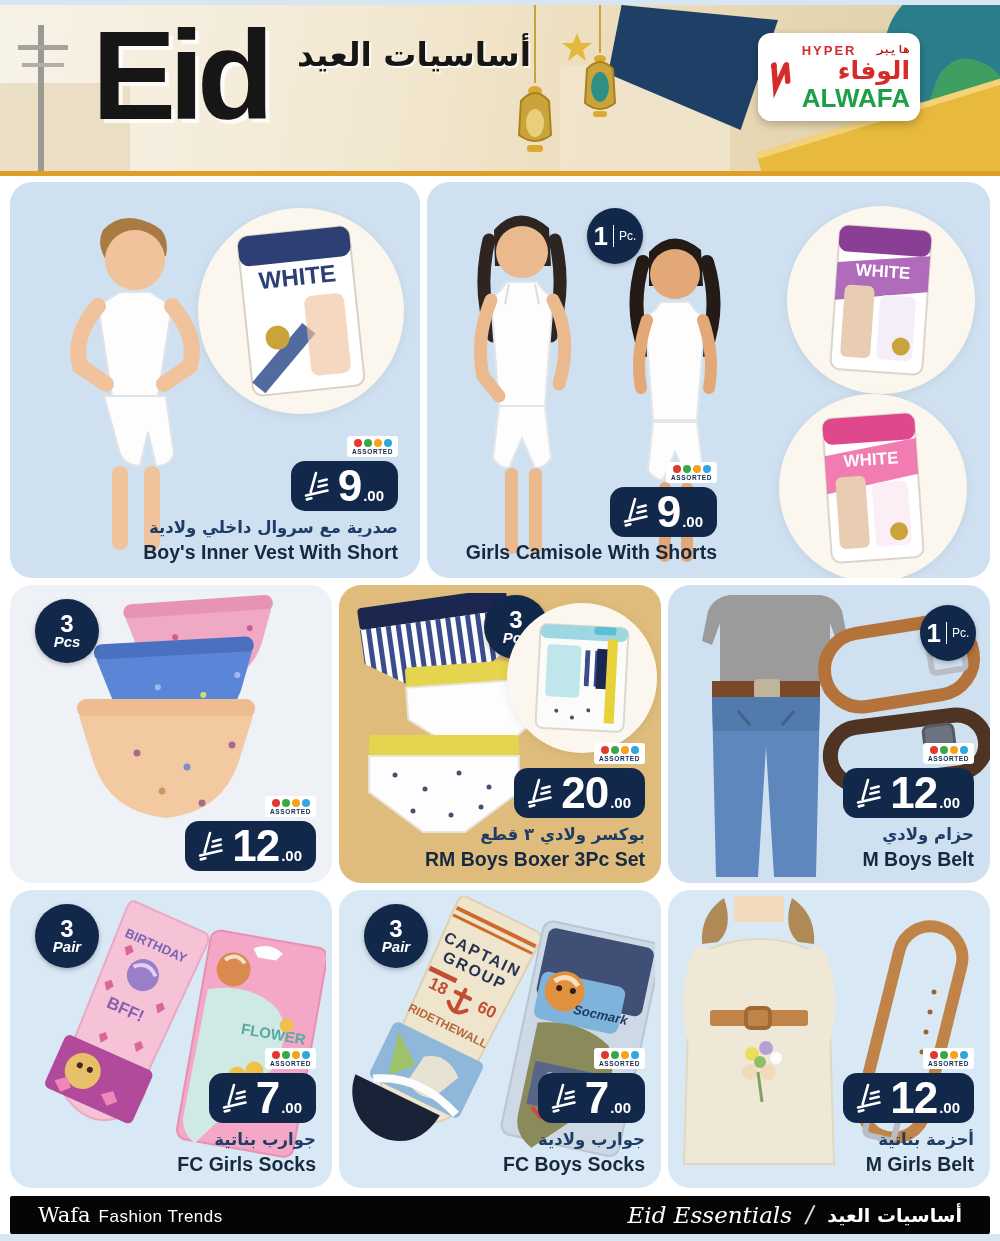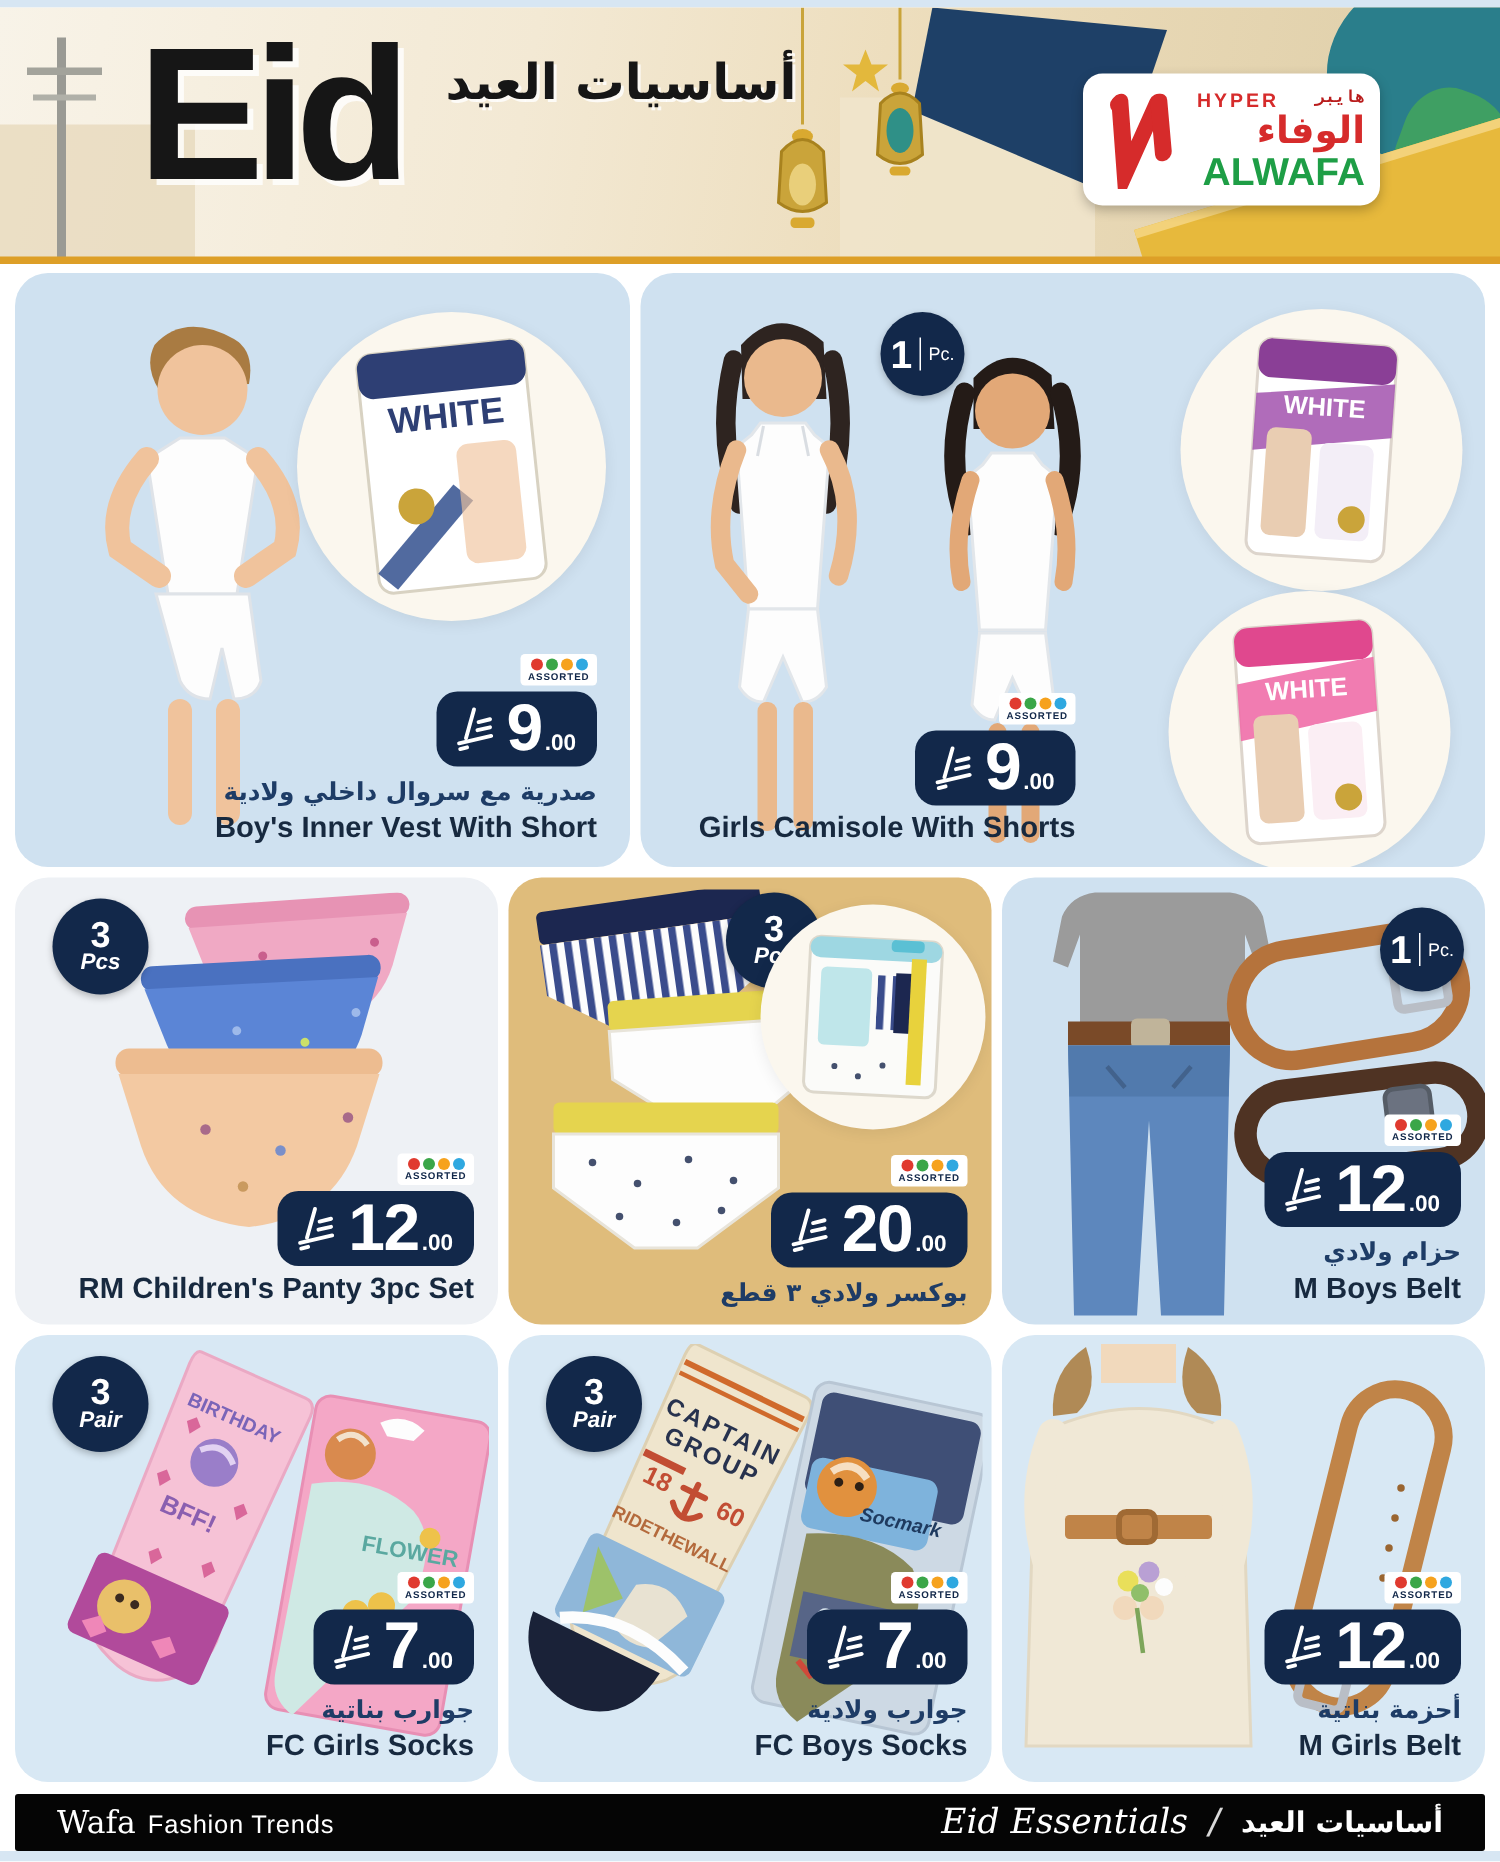--- a/index.html
+++ b/index.html
@@ -29,21 +29,21 @@
   .eid-t1 { font-size:126px; font-weight:900; letter-spacing:-7px; line-height:1;
     text-shadow:4px 4px 0 rgba(255,255,255,.8); }
   .eid-sub { position:absolute; left:205px; top:22px; width:230px; text-align:center; }
   .eid-ar { font-family:"DejaVu Sans", sans-serif; font-size:33px; font-weight:bold; white-space:nowrap;
     text-shadow:2px 2px 0 rgba(255,255,255,.8); }
   .eid-t2 { font-size:45px; font-weight:900; letter-spacing:-2px; line-height:1.05;
     border-bottom:5px solid #141414; padding-bottom:3px; text-shadow:2px 2px 0 rgba(255,255,255,.8); }
 
   .lanterns { position:absolute; left:505px; top:0; }
 
-  .wafa-logo { position:absolute; right:80px; top:44px; width:198px; height:88px; background:#fff;
+  .wafa-logo { position:absolute; right:80px; top:28px; width:162px; height:88px; background:#fff;
     border-radius:13px; box-shadow:0 3px 8px rgba(0,0,0,.25); display:flex; align-items:center; padding:8px 10px 8px 8px; gap:6px; }
   .wafa-texts { flex:1; display:flex; flex-direction:column; align-items:flex-end; line-height:1; }
   .wafa-row1 { width:100%; display:flex; justify-content:space-between; align-items:center; }
   .wafa-hyper { color:#d62b2b; font-size:13px; font-weight:bold; letter-spacing:2px; }
   .wafa-ar-sm { color:#b91c1c; font-size:11px; font-weight:bold; font-family:Liberation Mono, monospace; }
   .wafa-ar-big { color:#d62b2b; font-size:25px; font-weight:bold; font-family:"DejaVu Sans", sans-serif; margin-top:1px; }
   .wafa-name { color:#1e9e46; font-size:26px; font-weight:900; letter-spacing:0; margin-top:2px; }
 
   
   .grid { padding:6px 10px 0; display:flex; flex-direction:column; gap:7px; }
@@ -344,21 +344,20 @@
               <path d="M17 2 L10 27"></path>
                 <path d="M21 13 L31 10.5"></path>
                 <path d="M20 20 L31 17.5"></path>
                 <path d="M4 31.5 L32 25"></path>
                 <path d="M5 36.5 L11 35"></path>
             </g>
           </svg>
           <span class="p-int">12</span>
           <span class="p-dec">.00</span>
         </div>
-        <div class="name-en">RM Children's Panty 3pc Set</div>
       </div>
     </section>
 
     <section class="card bg-tan">
       <svg class="photo" style="left:8px;top:8px" width="220" height="260" viewBox="0 0 220 260">
         <defs>
           <pattern id="navyStripe" width="10" height="10" patternUnits="userSpaceOnUse">
             <rect width="10" height="10" fill="#fdfdfd"></rect>
               <rect width="5" height="10" fill="#3a4c8c"></rect>
           </pattern>
@@ -422,20 +421,21 @@
                 <path d="M21 13 L31 10.5"></path>
                 <path d="M20 20 L31 17.5"></path>
                 <path d="M4 31.5 L32 25"></path>
                 <path d="M5 36.5 L11 35"></path>
             </g>
           </svg>
           <span class="p-int">20</span>
           <span class="p-dec">.00</span>
         </div>
         <div class="name-ar">بوكسر ولادي ٣ قطع</div>
+        <div class="name-en">RM Boys Boxer 3Pc Set</div>
       </div>
     </section>
 
     <section class="card bg-blue">
       <svg class="photo" style="left:4px;top:8px" width="320" height="286" viewBox="0 0 320 286">
         <path d="M30 2 h110 q16 2 22 16 l6 30 -10 4 -8 -22 v60 h-110 v-60 l-8 22 -10 -4 6 -30 q6 -14 22 -16 z" transform="translate(8,0)" fill="#9b9b9b"></path>
         <rect x="40" y="88" width="108" height="16" fill="#7a4a28"></rect>
         <rect x="82" y="86" width="26" height="20" rx="4" fill="#c0b49a"></rect>
         <path d="M40 104 h108 l-4 180 h-42 l-8 -130 -8 130 h-42 z" fill="#5d87bd"></path>
         <path d="M40 104 h108 l-1 34 h-106 z" fill="#517aad"></path>

